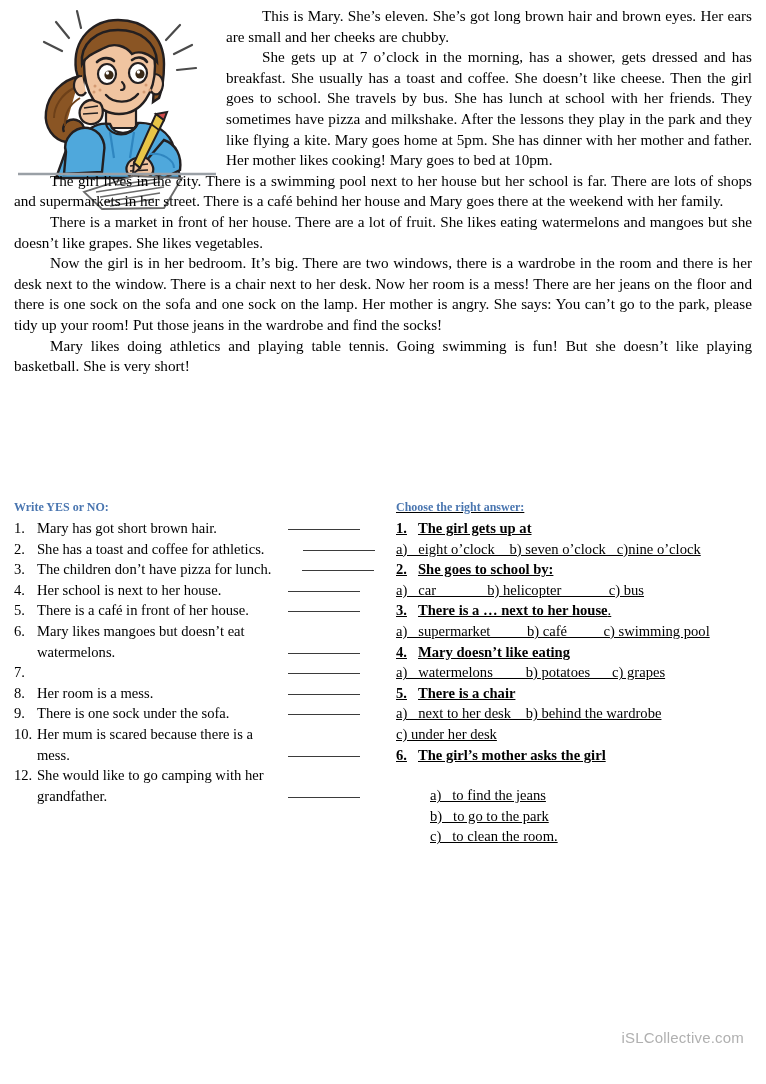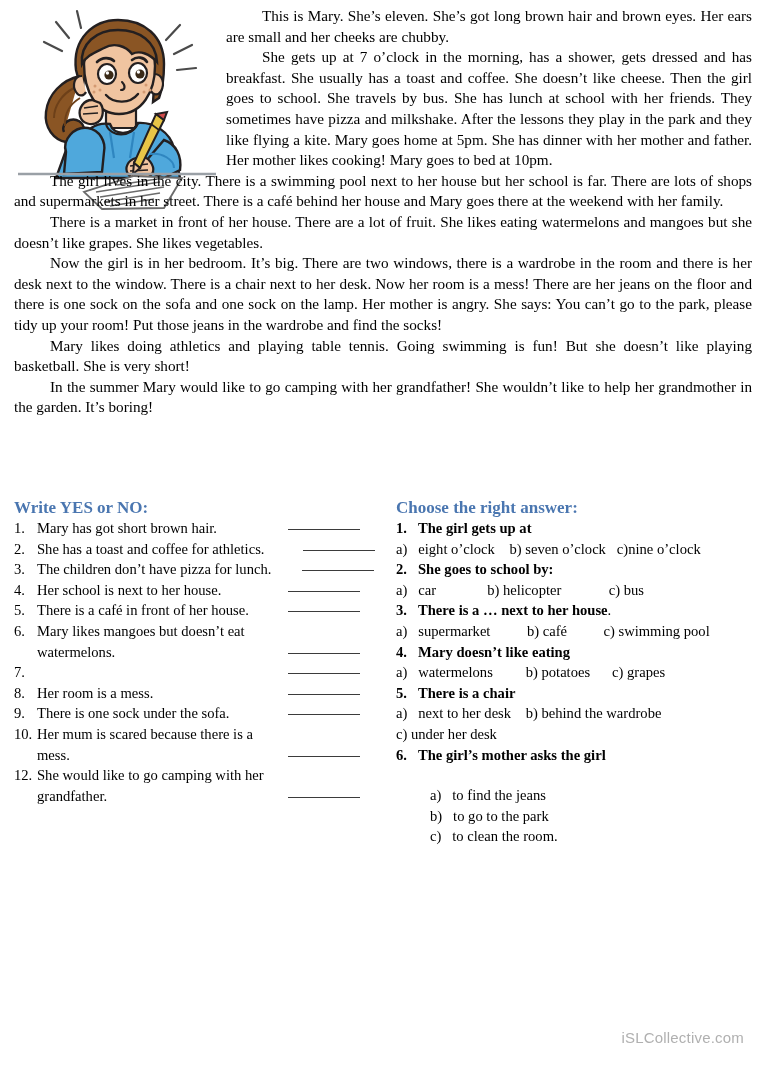--- a/index.html
+++ b/index.html
@@ -53,37 +53,37 @@
   .para-wrap {
     padding-left: 212px;
   }
   .para-full {
     padding-left: 0;
   }
 
   
   .ex-head {
     font-weight: bold;
-    font-size: 17px;
+    font-size: 12px;
     color: #4a76b0;
     margin: 0 0 1px 0;
     line-height: 19px;
   }
 
   
   .exercises {
     position: absolute;
     left: 14px;
     top: 498px;
     width: 738px;
     display: flex;
     gap: 0px;
   }
   .col-left { width: 382px; }
-  .col-right { width: 356px; }
+  .col-right { width: 356px; text-decoration: underline; }
 
   
   .yn-list {
     list-style: none;
     margin: 0;
     padding: 0;
     font-size: 14.6px;
     line-height: 20.6px;
   }
   .yn-item {
@@ -253,21 +253,20 @@
     </svg>
   </div>
 
   <div class="reading">
     <p class="para-wrap">This is Mary. She’s eleven. She’s got long brown hair and brown eyes. Her ears are small and her cheeks are chubby.</p>
     <p class="para-wrap">She gets up at 7 o’clock in the morning, has a shower, gets dressed and has breakfast. She usually has a toast and coffee. She doesn’t like cheese. Then the girl goes to school. She travels by bus. She has lunch at school with her friends. They sometimes have pizza and milkshake. After the lessons they play in the park and they like flying a kite. Mary goes home at 5pm. She has dinner with her mother and father. Her mother likes cooking! Mary goes to bed at 10pm.</p>
     <p class="para-full">The girl lives in the city. There is a swimming pool next to her house but her school is far. There are lots of shops and supermarkets in her street. There is a café behind her house and Mary goes there at the weekend with her family.</p>
     <p class="para-full">There is a market in front of her house. There are a lot of fruit. She likes eating watermelons and mangoes but she doesn’t like grapes. She likes vegetables.</p>
     <p class="para-full">Now the girl is in her bedroom. It’s big. There are two windows, there is a wardrobe in the room and there is her desk next to the window. There is a chair next to her desk. Now her room is a mess! There are her jeans on the floor and there is one sock on the sofa and one sock on the lamp. Her mother is angry. She says: You can’t go to the park, please tidy up your room! Put those jeans in the wardrobe and find the socks!</p>
     <p class="para-full">Mary likes doing athletics and playing table tennis. Going swimming is fun! But she doesn’t like playing basketball. She is very short!</p>
-    <p class="para-full">In the summer Mary would like to go camping with her grandfather! She wouldn’t like to help her grandmother in the garden. It’s boring!</p>
   </div>
 
   <div class="exercises">
 
     <div class="col-left">
       <div class="ex-head">Write YES or NO:</div>
       <ul class="yn-list">
 
         <li class="yn-item">
           <span class="yn-num">1.</span>

